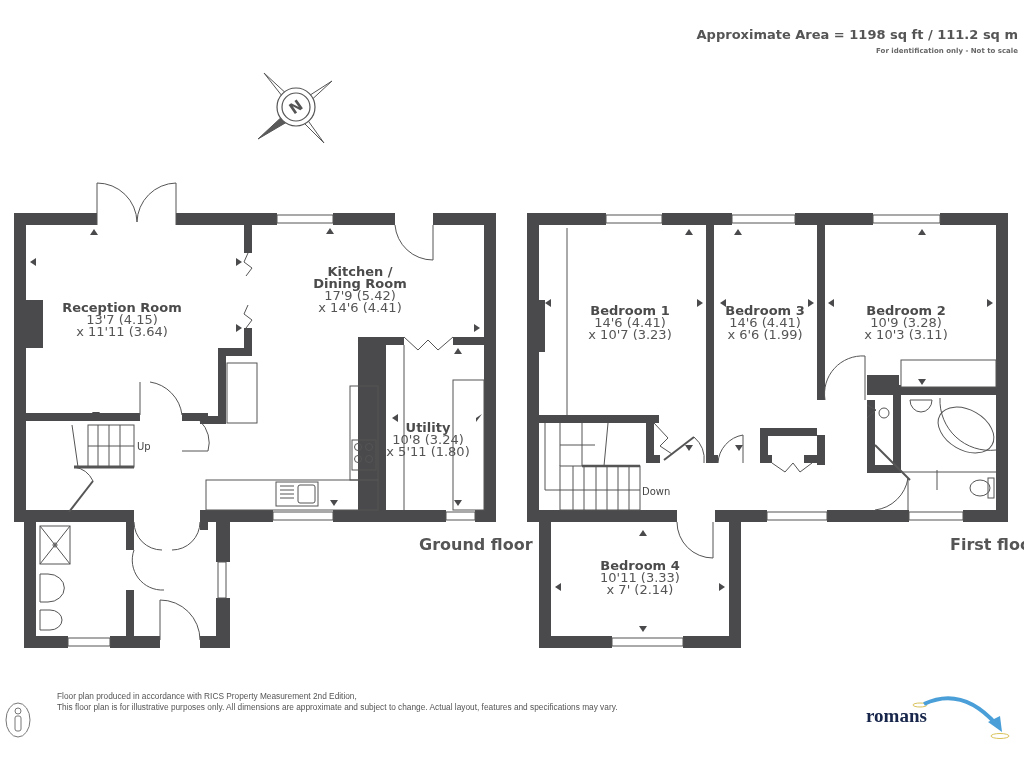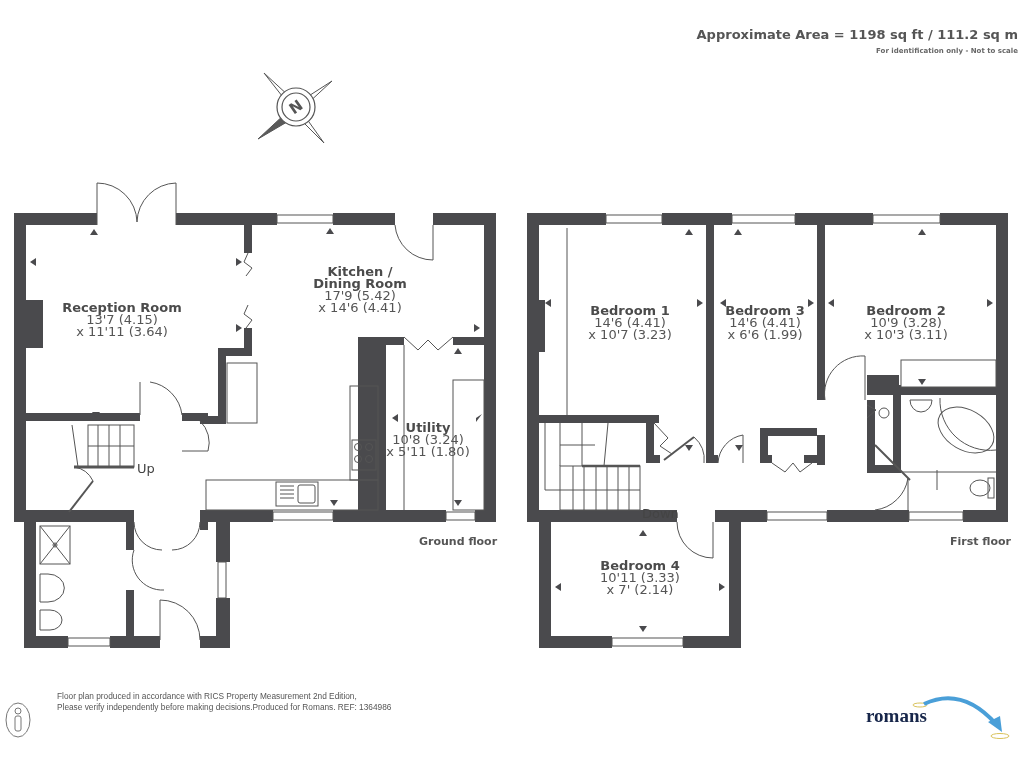--- a/index.html
+++ b/index.html
@@ -2,26 +2,26 @@
 <html><head>
 <meta charset="utf-8">
 <style>
   html, body { margin:0; padding:0; background:#ffffff; }
   body { width:1024px; height:768px; position:relative; overflow:hidden; font-family:"DejaVu Sans", sans-serif; color:#444; }
   .abs { position:absolute; }
   .area-title { right:6px; top:27px; font-size:13px; font-weight:bold; color:#555; white-space:nowrap; }
   .area-note { right:6px; top:47px; font-size:7px; font-weight:bold; color:#666; white-space:nowrap; }
   .room-label { position:absolute; text-align:center; font-size:13px; line-height:12px; color:#555; transform:translateX(-50%); white-space:nowrap; }
   .room-label .nm { font-weight:bold; color:#4b4b4b; }
-  .floor-label { position:absolute; font-size:11px; font-weight:bold; color:#555; white-space:nowrap; }
+  .floor-label { position:absolute; font-size:16px; font-weight:bold; color:#555; white-space:nowrap; }
   .footer { left:34px; top:691px; font-family:"Liberation Sans", sans-serif; font-size:8.3px; line-height:11px; color:#555; }
   .footer div { white-space:nowrap;padding-left:23px; }
   .logo { left:866px; top:705px; font-family:Liberation Serif, serif; font-weight:bold; font-size:19px; color:#17264a; letter-spacing:0px; }
   svg { position:absolute; left:0; top:0; }
-  .stair-text { position:absolute; font-size:13px; color:#444;margin-top:20px; }
+  .stair-text { position:absolute; font-size:10px; color:#444; }
 </style>
 </head>
 <body>
 
 <div class="abs area-title">Approximate Area = 1198 sq ft / 111.2 sq m</div>
 <div class="abs area-note">For identification only - Not to scale</div>
 
 <svg width="1024" height="768" viewBox="0 0 1024 768">
 
   <g transform="translate(296,107)">
@@ -306,21 +306,21 @@
 <div class="stair-text" style="left:642px; top:486px;">Down</div>
 <div class="floor-label" style="left:950px; top:535px;">First floor</div>
 
 <svg width="30" height="40" viewBox="0 0 30 40" style="left:3px; top:700px;">
   <ellipse cx="15" cy="20" rx="12" ry="17" fill="none" stroke="#777" stroke-width="1"></ellipse>
   <circle cx="15" cy="11" r="3" fill="none" stroke="#777" stroke-width="1"></circle>
   <rect x="12" y="16" width="6" height="15" rx="2" fill="none" stroke="#777" stroke-width="1"></rect>
 </svg>
 <div class="abs footer">
   <div>Floor plan produced in accordance with RICS Property Measurement 2nd Edition,</div>
-  <div>Please verify independently before making decisions.Produced for Romans.   REF:  1364986</div>
+  <div>This floor plan is for illustrative purposes only. All dimensions are approximate and subject to change. Actual layout, features and specifications may vary.</div>
 </div>
 
 <svg width="160" height="50" viewBox="0 0 160 50" style="left:862px; top:692px;">
   <ellipse cx="58" cy="13" rx="7" ry="2" fill="none" stroke="#d9c25a" stroke-width="1"></ellipse>
   <path d="M62,12 Q100,-6 134,32" fill="none" stroke="#4a9fd8" stroke-width="4"></path>
   <polygon points="126,30 140,40 138,24" fill="#4a9fd8"></polygon>
   <ellipse cx="138" cy="44" rx="9" ry="2.5" fill="none" stroke="#d9c25a" stroke-width="1"></ellipse>
 </svg>
 <div class="abs logo">romans</div>
 

